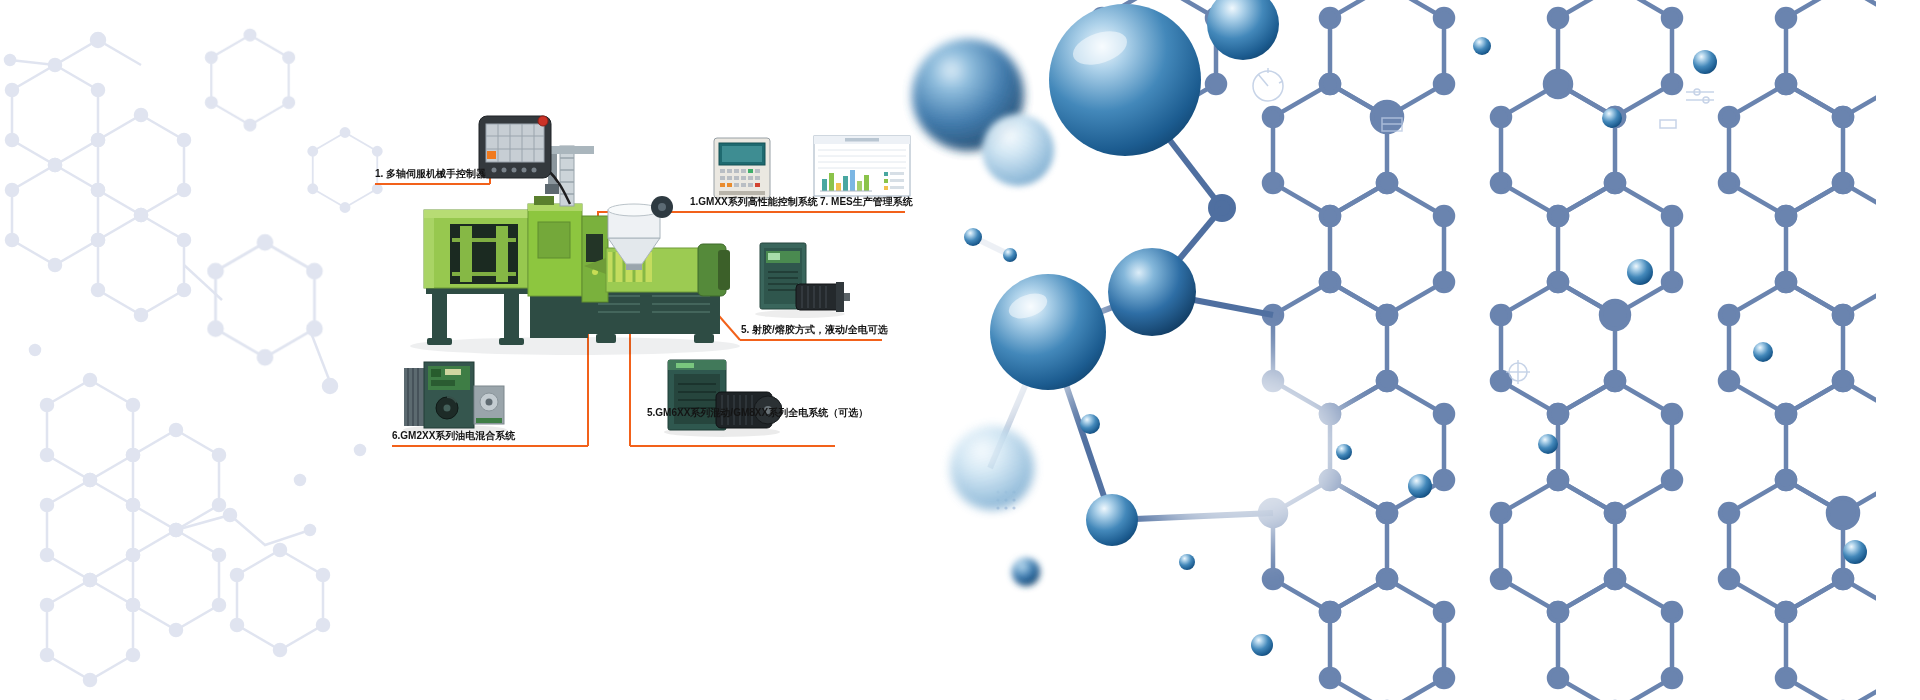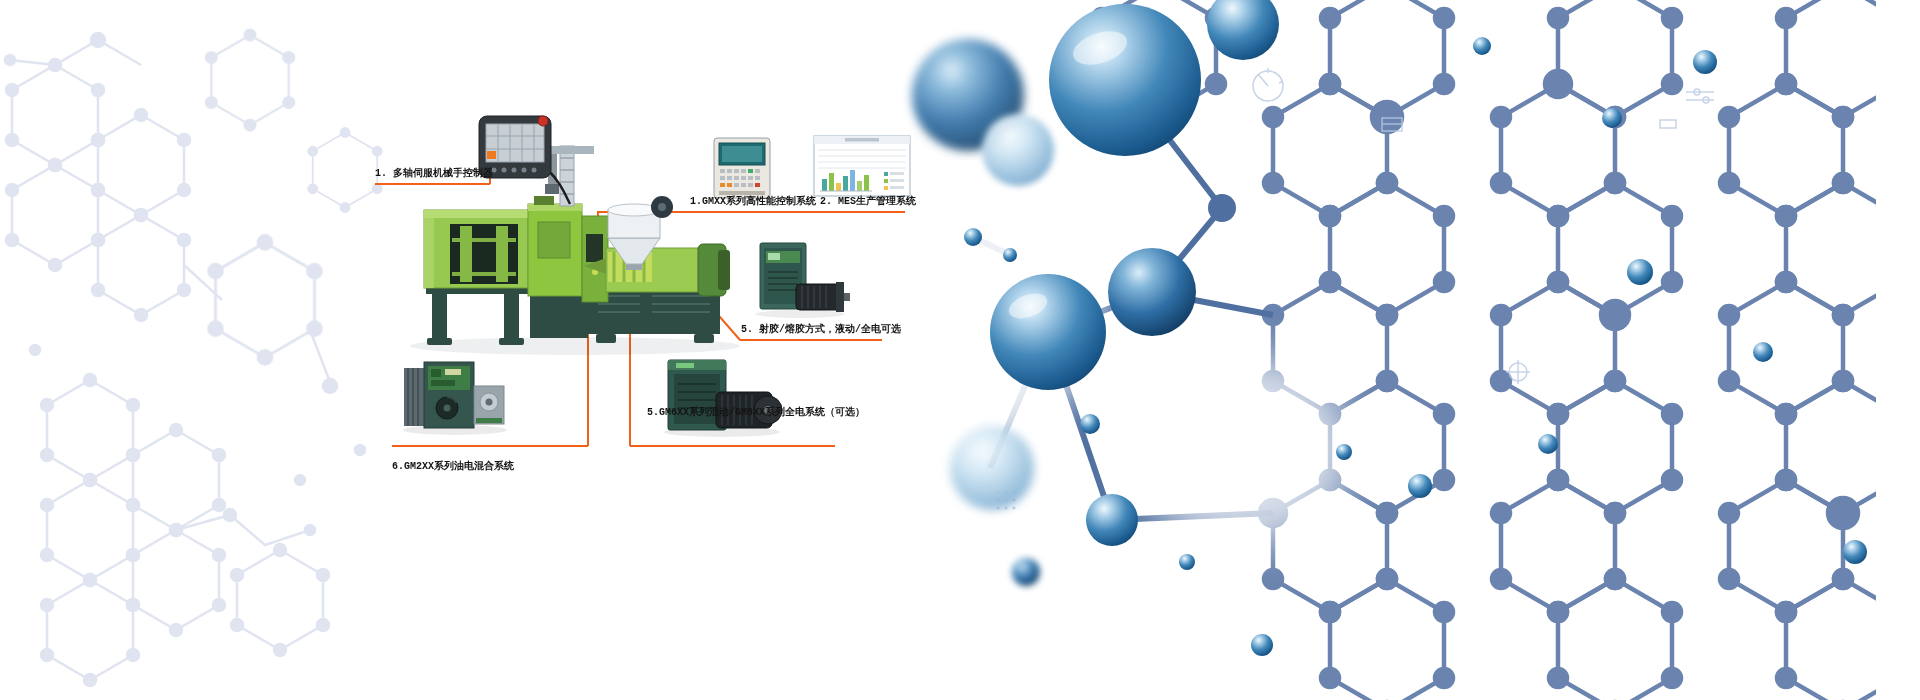--- a/index.html
+++ b/index.html
@@ -3,38 +3,38 @@
 <meta charset="utf-8">
 <style>
   * { box-sizing: border-box; }
   body { margin: 0; background: #ffffff; }
   .canvas {
     position: relative;
     width: 1876px;
     height: 700px;
     background: #ffffff;
     overflow: hidden;
-    font-family: Liberation Mono, monospace;
+    font-family: Liberation Sans, sans-serif;
   }
   svg.layer { position: absolute; left: 0; top: 0; width: 1920px; height: 700px; }
   .callout {
     position: absolute;
     font-size: 10px;
     font-weight: 700;
     color: #141414;
     white-space: nowrap;
     letter-spacing: 0;
     line-height: 1.2;
   }
   .c1 { left: 375px; top: 168px; }
   .c2 { left: 690px; top: 196px; }
   .c3 { left: 820px; top: 196px; }
   .c4 { left: 741px; top: 324px; }
   .c5 { left: 647px; top: 407px; }
-  .c6 { left: 392px; top: 430px; margin-top: 31px; }
+  .c6 { left: 392px; top: 430px; }
 </style>
 </head>
 <body>
 
 <div class="canvas">
 
   <svg class="layer" viewBox="0 0 1920 700">
     <defs>
       <g id="hxL">
         <polygon points="0,-50 43,-25 43,25 0,50 -43,25 -43,-25" fill="none"></polygon>
@@ -464,18 +464,18 @@
       <path d="M447,397 a11,11 0 0 1 9.5,5.5" stroke="#38504a" stroke-width="2" fill="none"></path>
       <rect x="474" y="386" width="30" height="38" fill="#9aa5ab" stroke="#7c878d"></rect>
       <circle cx="489" cy="402" r="9" fill="#c3ccd1" stroke="#8a959b"></circle>
       <circle cx="489" cy="402" r="3.5" fill="#5f6b72"></circle>
       <rect x="476" y="418" width="26" height="5" fill="#3e7d45"></rect>
     </g>
   </svg>
 
   <div class="callout c1">1. 多轴伺服机械手控制器</div>
   <div class="callout c2">1.GMXX系列高性能控制系统</div>
-  <div class="callout c3">2. MES生产管理系统</div>
+  <div class="callout c3">7. MES生产管理系统</div>
   <div class="callout c4">5. 射胶/熔胶方式，液动/全电可选</div>
   <div class="callout c5">5.GM6XX系列混动/GM8XX系列全电系统（可选）</div>
   <div class="callout c6">6.GM2XX系列油电混合系统</div>
 
 </div>
 
 </body></html>

